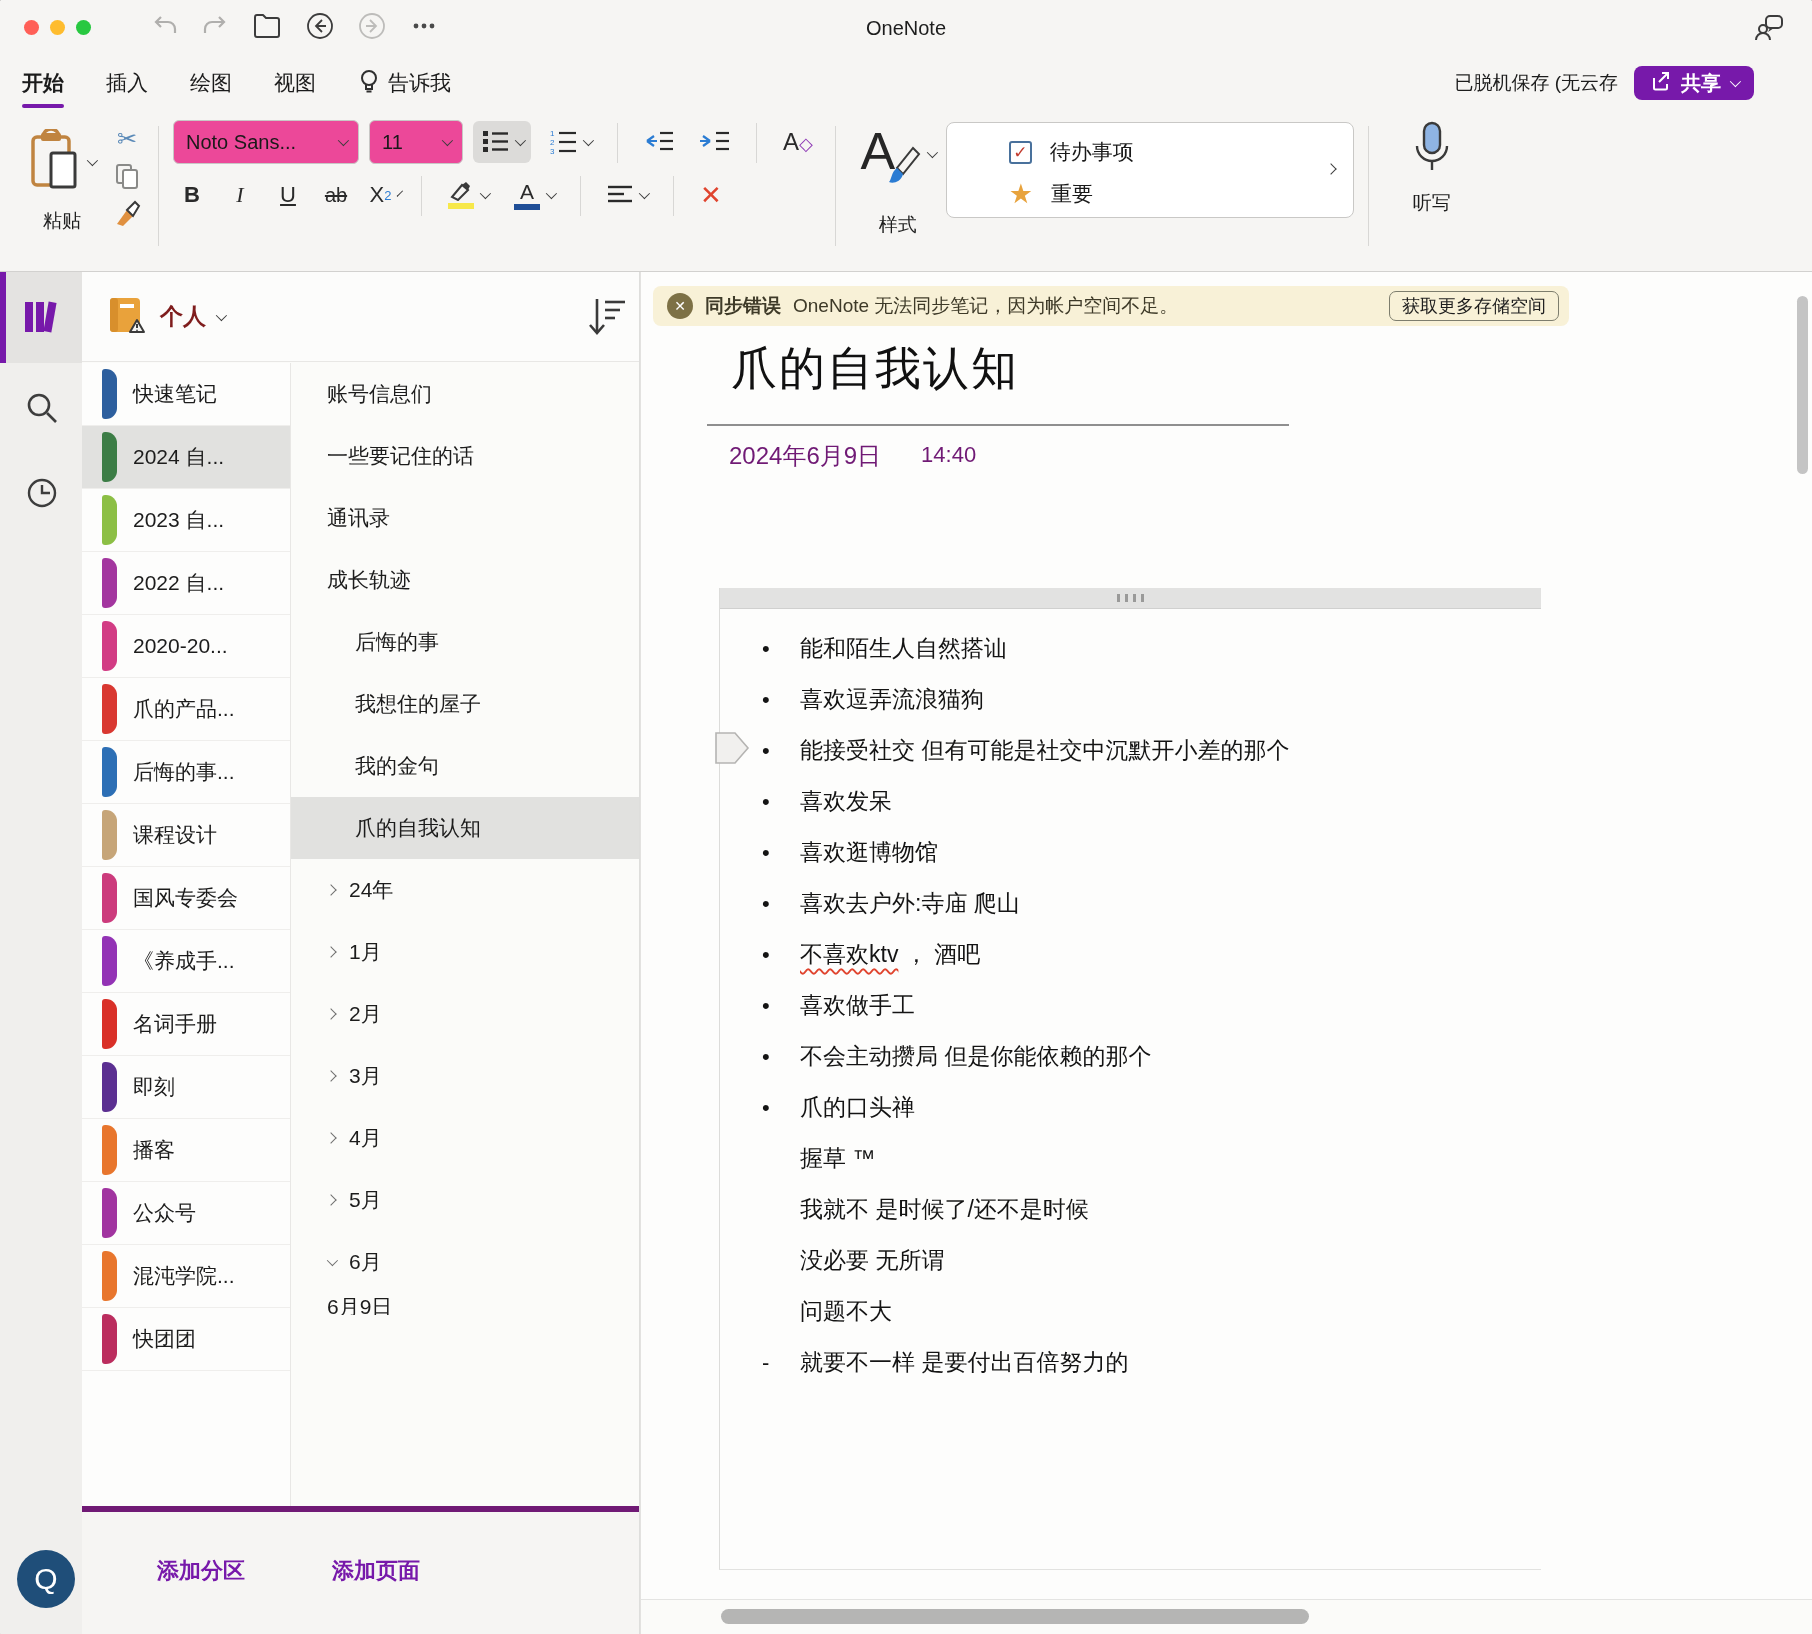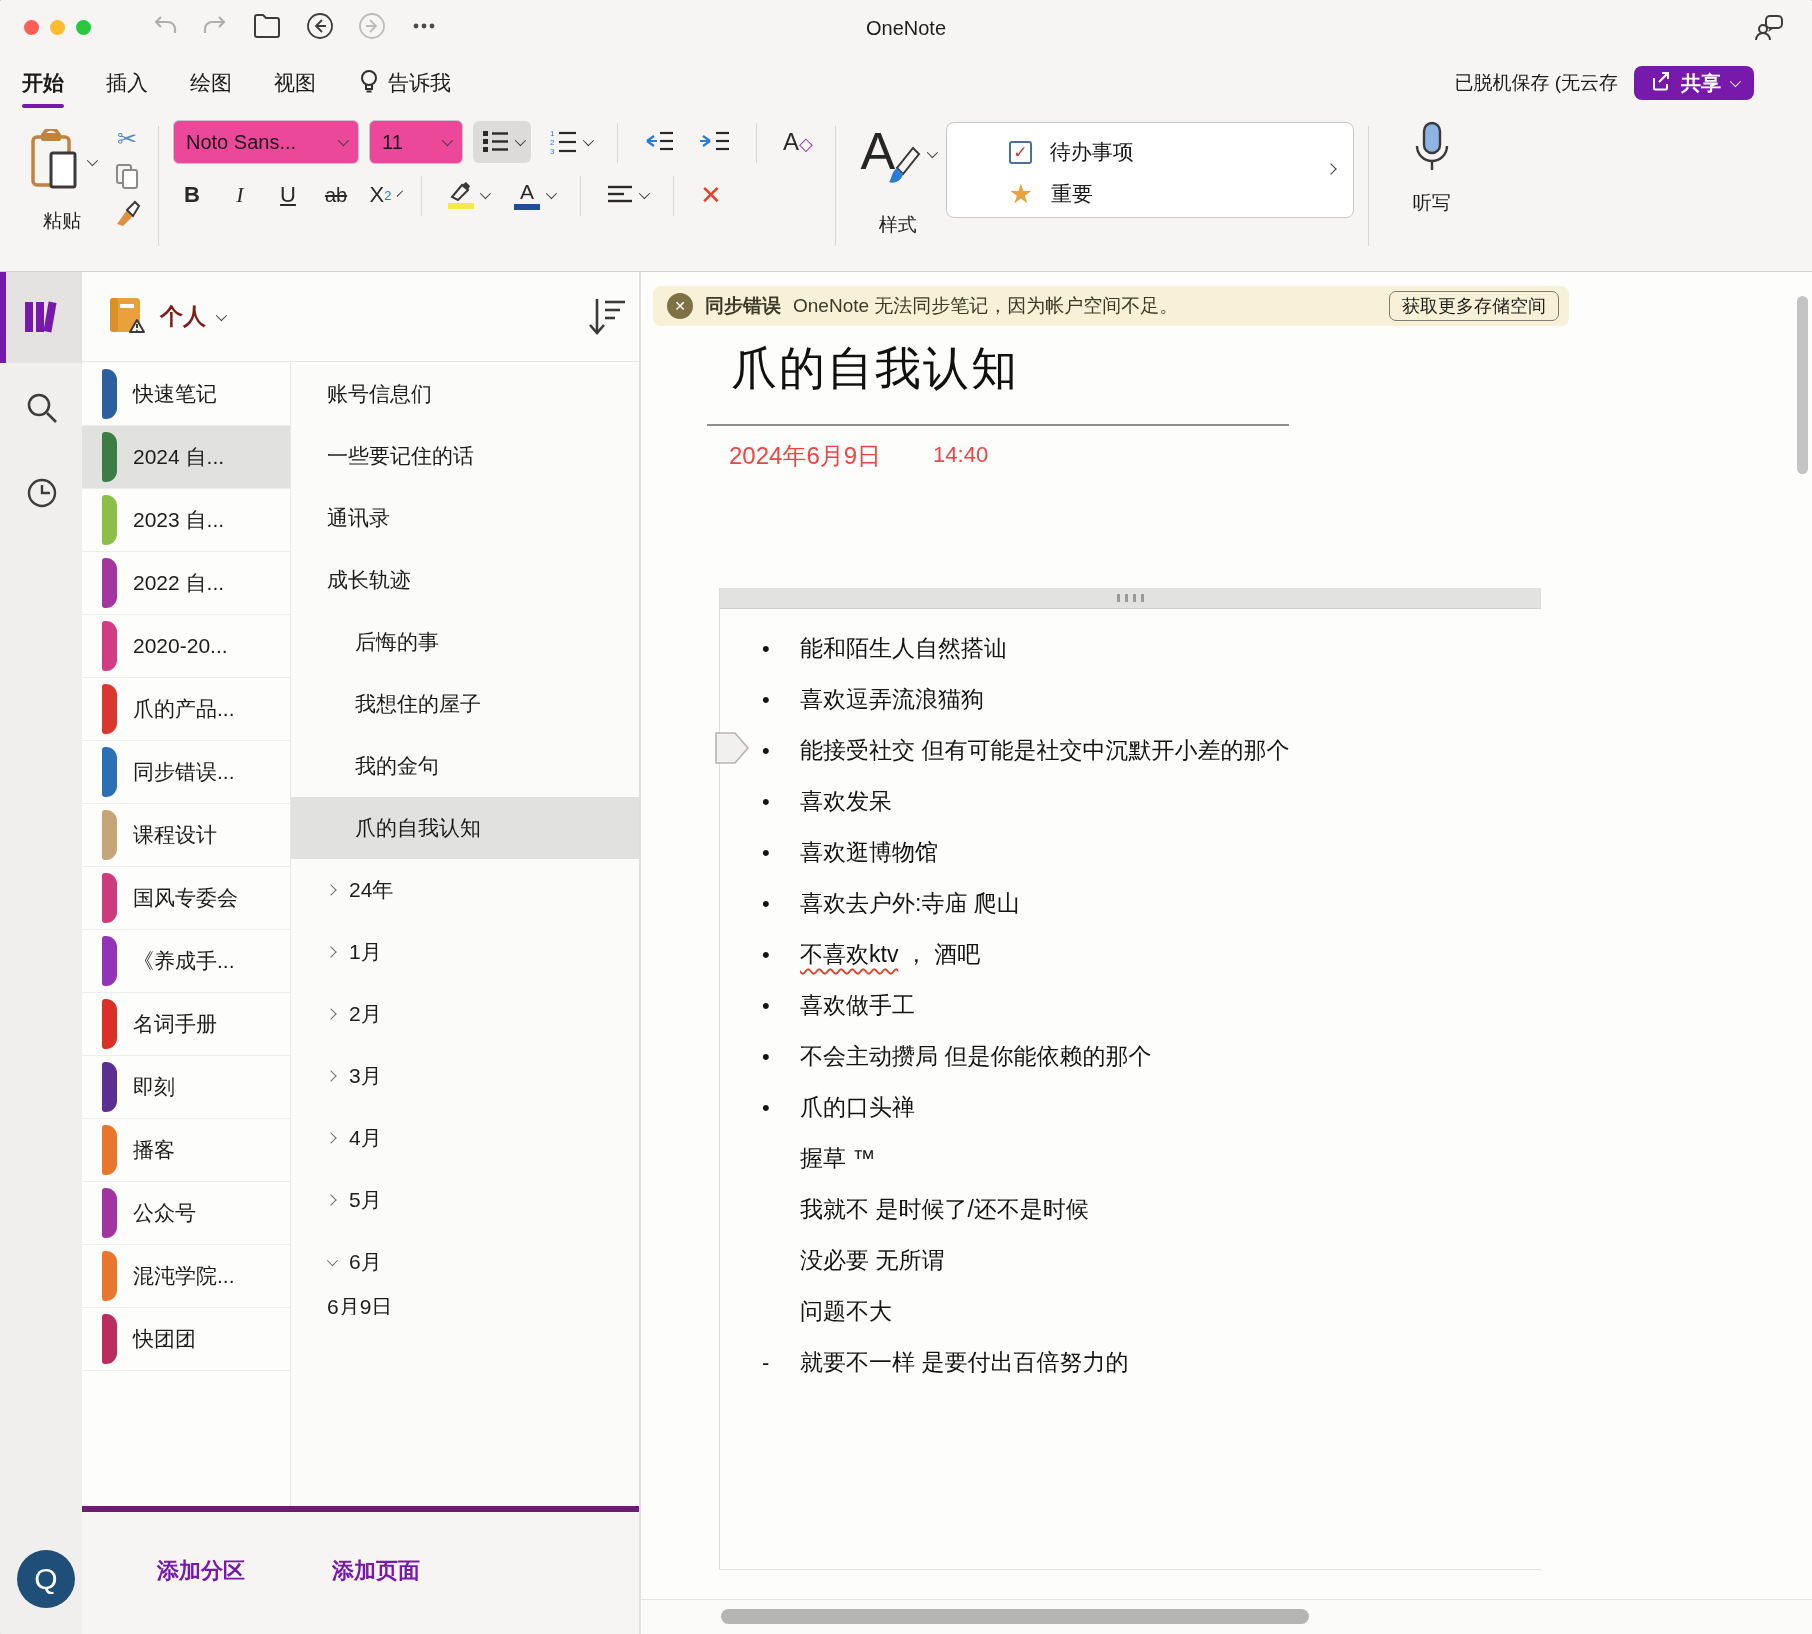--- a/index.html
+++ b/index.html
@@ -92,21 +92,21 @@
 
   
   .editor{position:absolute;left:640px;top:272px;right:0;bottom:0;background:#fdfdfc;border-left:1px solid #e3e2e0;}
   .sync-banner{position:absolute;left:12px;top:14px;width:916px;height:40px;background:#f8f1d7;border-radius:8px;display:flex;align-items:center;gap:12px;padding:0 10px 0 14px;box-sizing:border-box;}
   .sync-x{width:26px;height:26px;border-radius:50%;background:#7d7146;color:#fff;font-size:14px;display:flex;align-items:center;justify-content:center;flex:none;}
   .sync-title{font-size:19px;font-weight:700;color:#3e3a28;}
   .sync-msg{font-size:19px;color:#3e3a28;}
   .sync-btn{margin-left:auto;border:1.5px solid #7d7d6d;background:transparent;border-radius:7px;height:30px;padding:0 12px;font-size:18px;color:#1e1e1e;font-family:inherit;white-space:nowrap;}
   .page-title{position:absolute;left:90px;top:66px;font-size:46px;color:#111;letter-spacing:2px;}
   .title-rule{position:absolute;left:66px;top:152px;width:582px;height:2px;background:#8f8f8f;}
-  .meta{position:absolute;left:88px;top:168px;display:flex;align-items:flex-start;gap:52px;color:#ef4444;}
+  .meta{position:absolute;left:88px;top:168px;display:flex;align-items:flex-start;gap:40px;color:#701a75;}
   .meta .d{font-size:24px;}
   .meta .t{font-size:22px;margin-top:2px;}
   .note-container{position:absolute;left:78px;top:316px;width:822px;height:982px;border-left:1px solid #dcdcda;border-bottom:1px solid #e2e2e0;box-sizing:border-box;}
   .grip{height:20px;background:#e2e2e1;border-bottom:1px solid #d0d0cf;display:flex;align-items:center;justify-content:center;gap:5px;}
   .grip i{width:3px;height:8px;background:#9a9a99;display:block;}
   .note-items{padding-top:14px;}
   .note-row{height:51px;display:flex;align-items:center;font-size:23px;color:#141414;}
   .note-row .mark{width:38px;padding-left:42px;flex:none;font-size:22px;}
   .note-row.plain .mark{visibility:hidden;}
   .sp{text-decoration:underline;text-decoration-style:wavy;text-decoration-color:#e0442e;text-decoration-thickness:2px;text-underline-offset:6px;}
@@ -433,21 +433,21 @@
           <div class="sec-row">
             <span class="pill" style="background: rgb(210, 60, 132);"></span>
             <span class="sec-label">2020-20...</span>
           </div>
           <div class="sec-row">
             <span class="pill" style="background: rgb(217, 56, 49);"></span>
             <span class="sec-label">爪的产品...</span>
           </div>
           <div class="sec-row">
             <span class="pill" style="background: rgb(45, 111, 181);"></span>
-            <span class="sec-label">同步错误...</span>
+            <span class="sec-label">后悔的事...</span>
           </div>
           <div class="sec-row">
             <span class="pill" style="background: rgb(198, 165, 120);"></span>
             <span class="sec-label">课程设计</span>
           </div>
           <div class="sec-row">
             <span class="pill" style="background: rgb(204, 59, 124);"></span>
             <span class="sec-label">国风专委会</span>
           </div>
           <div class="sec-row">

